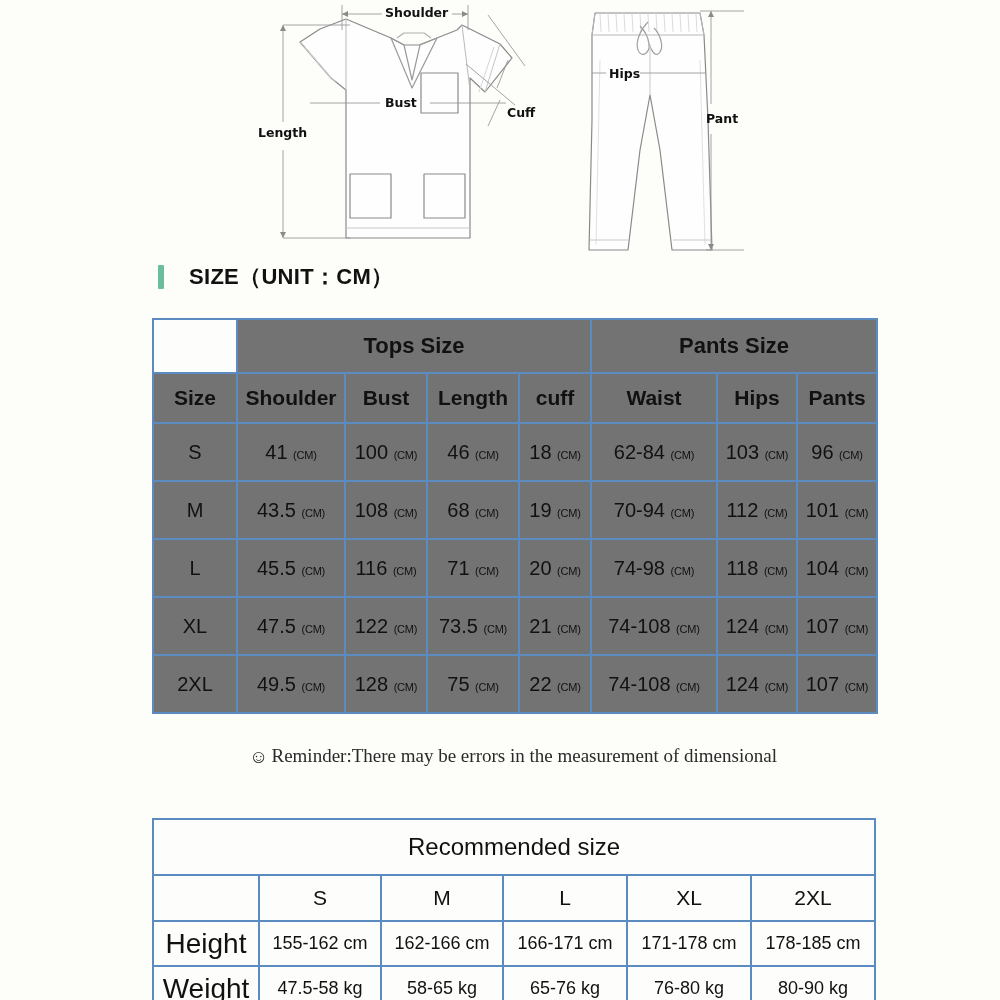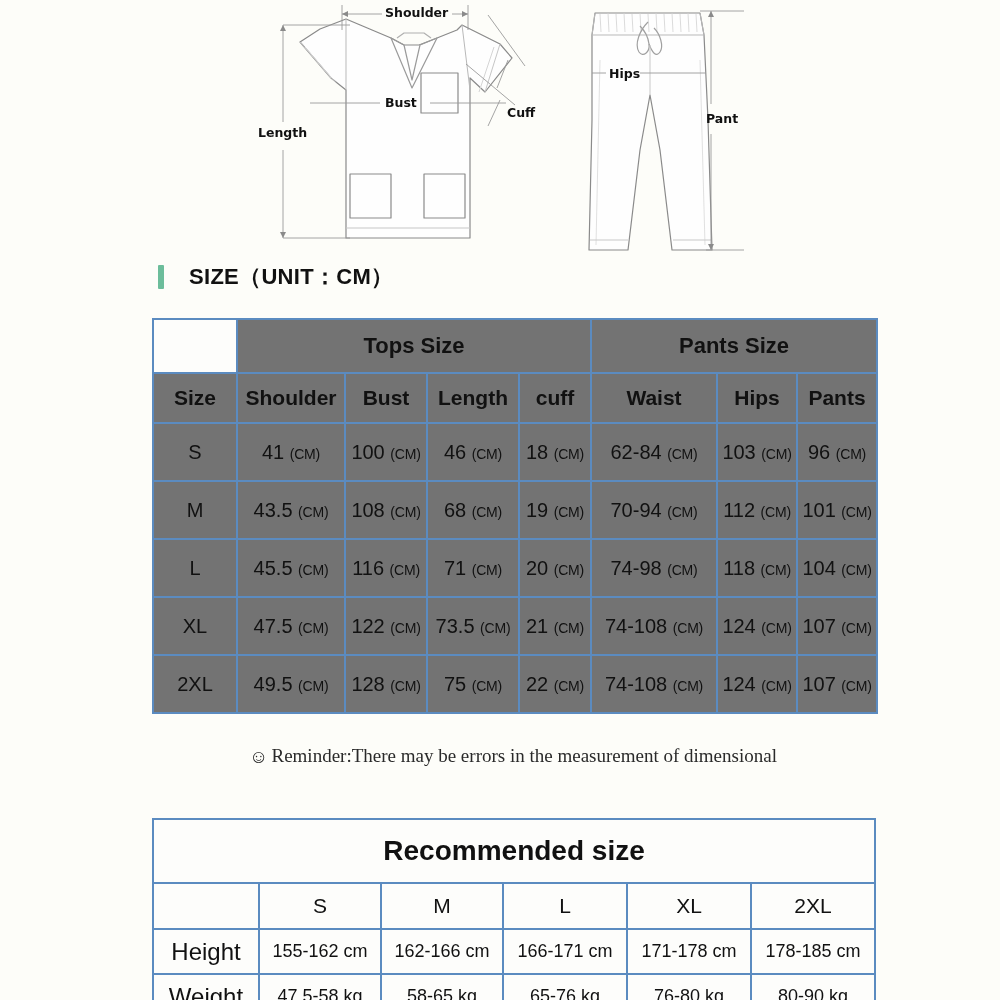--- a/index.html
+++ b/index.html
@@ -80,21 +80,21 @@
     height: 50px;
     font-size: 21px !important;
     font-weight: bold !important;
   }
   .data-cell {
     height: 58px;
     font-size: 20px;
     white-space: nowrap;
   }
   .data-cell .unit {
-    font-size: 14px;
+    font-size: 11px;
     letter-spacing: -0.2px;
   }
   .size-cell {
     font-size: 20px;
     font-weight: normal;
   }
   .blank-cell { background: #fdfdfb; }
 
   
   .reminder {
@@ -125,30 +125,30 @@
     background: #fdfdfb;
   }
   .rec-table td {
     border: 2px solid #5b8bc0;
     text-align: center;
     vertical-align: middle;
     font-family: "Liberation Sans", sans-serif;
     color: #111;
   }
   .rec-title {
-    height: 64px;
-    font-size: 28px;
-    font-weight: bold;
+    height: 56px;
+    font-size: 24px;
+    font-weight: normal;
   }
   .rec-sizehead {
     height: 46px;
     font-size: 21px;
   }
   .rec-rowlabel {
-    font-size: 24px;
+    font-size: 28px;
     height: 45px;
     margin-left: 13px;
   }
   .rec-val {
     font-size: 18px;
     height: 45px;
     white-space: nowrap;
   }
 </style>
 </head>

